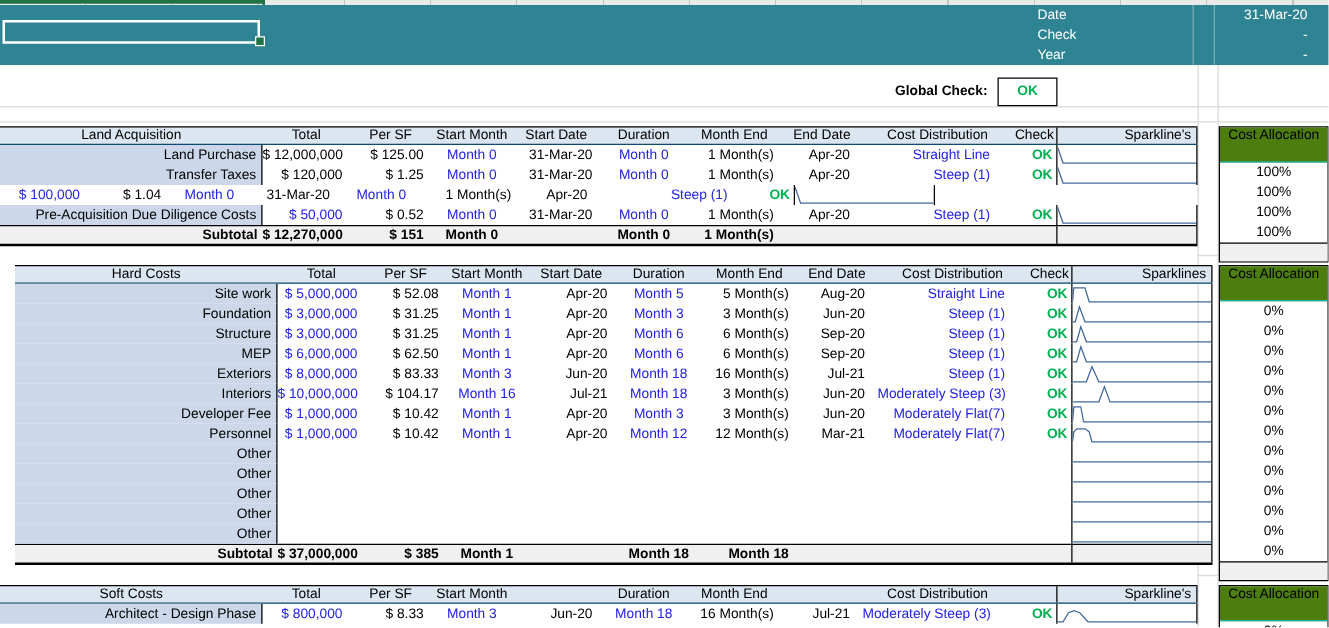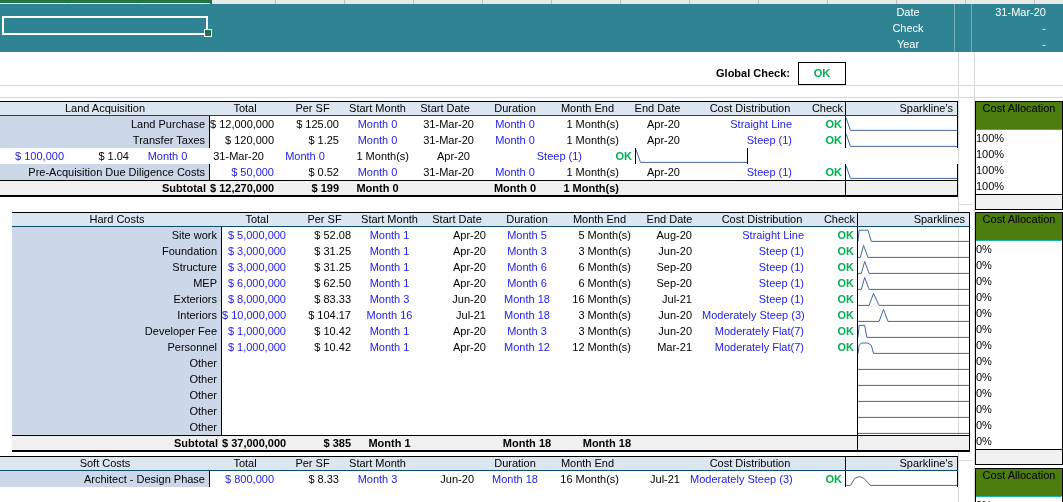--- a/index.html
+++ b/index.html
@@ -9,21 +9,21 @@
   
   .topstrip{position:absolute;left:0;top:0;width:1063px;height:4px;background:#e9e9e9;
     background-image:repeating-linear-gradient(90deg,transparent 0 68px,#c2c2c2 68px 69px);}
   .topstrip-green{position:absolute;left:0;top:0;width:212px;height:3px;background:#217346;}
   .sel-col-edge{position:absolute;left:210px;top:0;width:2px;height:36px;background:#217346;}
 
   
   .teal{position:absolute;left:0;top:4px;width:1063px;height:48px;background:#2e8493;color:#fff;}
   .teal .vline{position:absolute;top:0;width:1px;height:48px;background:rgba(255,255,255,.35);}
   .banner-row{position:absolute;height:16px;line-height:16px;}
-  .banner-label{right:95px;text-align:center;width:120px;}
+  .banner-label{right:113px;text-align:left;width:120px;}
   .banner-value{right:17px;text-align:right;width:90px;}
 
   
   .sel-cell{position:absolute;left:2px;top:16px;width:202px;height:15px;border:2px solid #fff;}
   .sel-handle{position:absolute;left:204px;top:29px;width:6px;height:6px;background:#217346;border:1px solid #fff;}
 
   
   .hgrid{position:absolute;height:1px;background:#d9d9d9;}
   .vgrid{position:absolute;width:1px;background:#d9d9d9;}
 
@@ -55,21 +55,21 @@
   .pr10{padding-right:10px;}
   .pr3{padding-right:3px;}
   .blue{color:#2222e6;}
   .ok{color:#00b050;font-weight:bold;}
   .spark{border-left:1px solid #000;border-right:1px solid #000;}
   .spark svg{display:block;}
 
   
   .alloc{position:absolute;left:975px;width:88px;border:1px solid #000;box-sizing:border-box;background:#fff;}
   .alloc-h{height:28px;line-height:13px;background:#4d7c0f;text-align:center;border-bottom:1px solid #14b8a6;box-sizing:border-box;}
-  .alloc-r{height:16px;line-height:16px;text-align:left;box-sizing:border-box;}
+  .alloc-r{height:16px;line-height:16px;text-align:center;box-sizing:border-box;}
   .alloc-s{height:15px;background:#f0f0f0;border-top:1px solid #000;box-sizing:border-box;}
 </style>
 </head>
 <body>
 
 <div class="canvas">
 
   <div class="topstrip"></div>
   <div class="topstrip-green"></div>
   <div class="sel-col-edge"></div>
@@ -175,21 +175,21 @@
           <span class="cell w9 r pr3 ok">OK</span>
           <span class="cell w10 spark">
             <svg width="111" height="16" viewBox="0 0 100 20" preserveAspectRatio="none">
               <polyline points="0,2 4,18 100,18" fill="none" stroke="#41699c" stroke-width="1" vector-effect="non-scaling-stroke"></polyline>
             </svg>
           </span>
         </div>
         <div class="row sub-row">
           <span class="cell w0 lab r">Subtotal</span>
           <span class="cell w1 r">$ 12,270,000</span>
-          <span class="cell w2 r">$ 199</span>
+          <span class="cell w2 r">$ 151</span>
           <span class="cell w3 ctr">Month 0</span>
           <span class="cell w4"></span>
           <span class="cell w5 ctr">Month 0</span>
           <span class="cell w6 r">1 Month(s)</span>
           <span class="cell w7"></span>
           <span class="cell w8"></span>
           <span class="cell w9"></span>
           <span class="cell w10 spark"></span>
         </div>
       </div>
@@ -460,21 +460,21 @@
         <div class="alloc-r">0%</div>
         <div class="alloc-r">0%</div>
         <div class="alloc-r">0%</div>
         <div class="alloc-r">0%</div>
         <div class="alloc-r">0%</div>
         <div class="alloc-r">0%</div>
         <div class="alloc-r">0%</div>
         <div class="alloc-r">0%</div>
         <div class="alloc-s"></div>
       </div>
-      <div class="section" style="top: 456px;">
+      <div class="section" style="top: 468px;">
         <div class="row header-row">
           <span class="cell w0">Soft Costs</span>
           <span class="cell w1">Total</span>
           <span class="cell w2">Per SF</span>
           <span class="cell w3">Start Month</span>
           <span class="cell w4"></span>
           <span class="cell w5">Duration</span>
           <span class="cell w6">Month End</span>
           <span class="cell w7"></span>
           <span class="cell w8">Cost Distribution</span>

